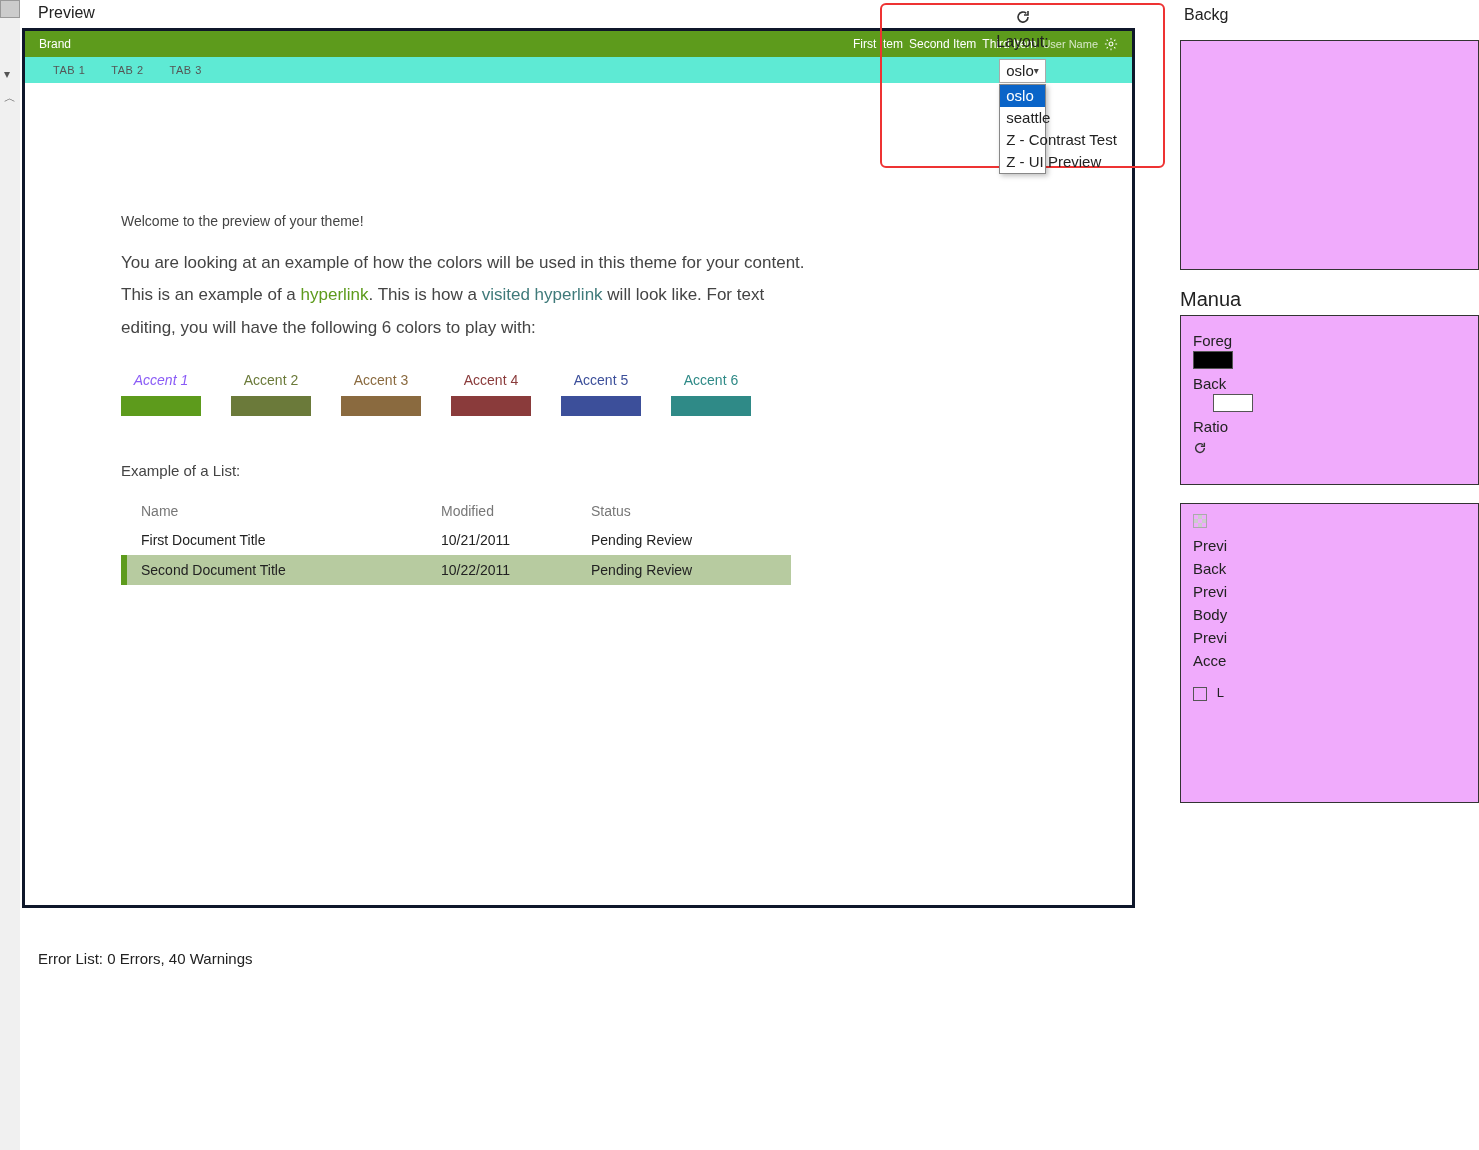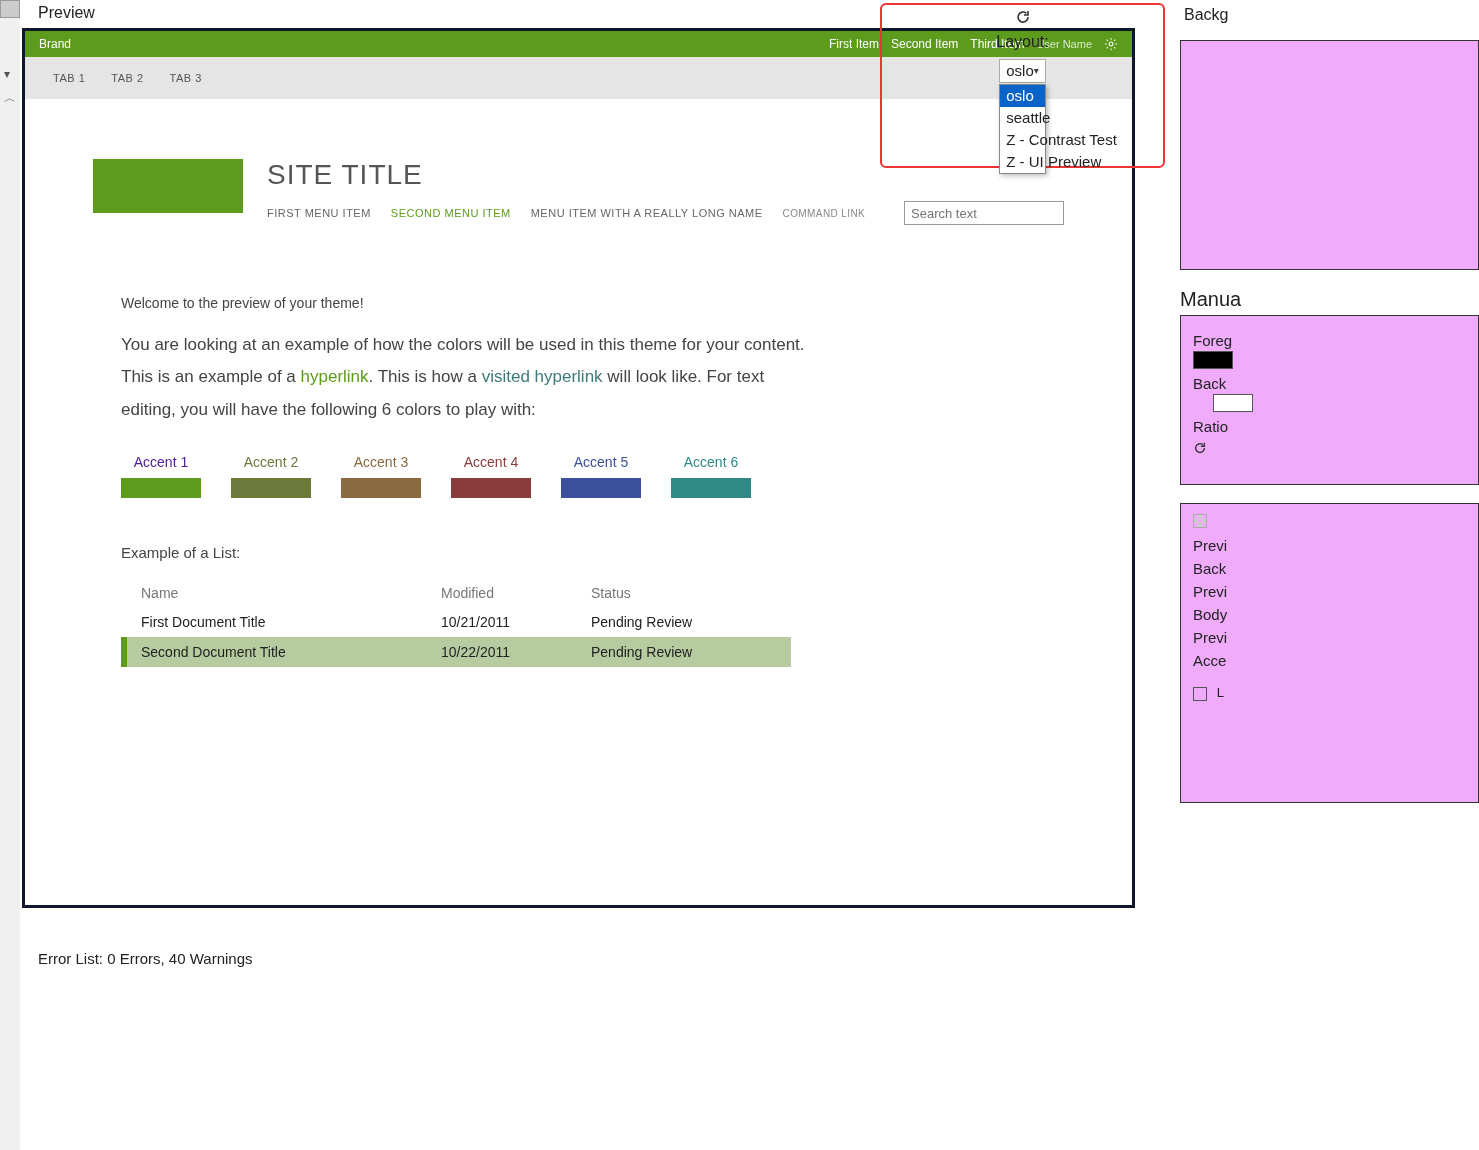--- a/index.html
+++ b/index.html
@@ -37,25 +37,25 @@
 
 .backg-label { position: absolute; left: 1184px; top: 6px; font-size: 16px; }
 
 
 .preview-frame {
   position: absolute; left: 22px; top: 28px; width: 1113px; height: 880px;
   border: 3px solid #0f172a; background: #fff; overflow: hidden;
 }
 
 .topbar { background: #5d9b1c; color: #fff; height: 26px; display:flex; align-items:center; justify-content: space-between; padding: 0 14px; font-size: 12px;}
-.topbar .right { display:flex; gap: 12px; align-items:center;}
+.topbar .right { display:flex; gap: 6px; align-items:center;}
 .topbar .user { color: #d8e8c8; font-size: 11px;}
 .topbar .gear { width: 14px; height: 14px; display:inline-block; }
 
-.tabstrip { background: #e5e5e5; height: 42px; display:flex; align-items:center; gap: 26px; padding-left: 28px; font-size: 11px; color: #555; letter-spacing: .5px;}
+.tabstrip { background: #5eead4; height: 26px; display:flex; align-items:center; gap: 26px; padding-left: 28px; font-size: 11px; color: #555; letter-spacing: .5px;}
 .tabstrip span { cursor: default; }
 
 .content { padding: 60px 68px 40px 68px; }
 .content-header { display:flex; align-items: flex-start; gap: 24px;}
 .logo-block { width: 150px; height: 54px; background: #5d9b1c; }
 .title-col { flex: 1; }
 .site-title { font-size: 28px; font-weight: 300; color: #555; letter-spacing: 1px; margin-bottom: 10px; }
 .menu-row { display:flex; gap: 20px; align-items:center;}
 .menu-row .item { font-size: 11px; letter-spacing: .5px; color: #666; }
 .menu-row .item.active { color: #5d9b1c; font-weight: 500; }
@@ -152,45 +152,30 @@
       </span>
     </div>
   </div>
   <div class="tabstrip">
     <span>TAB 1</span>
     <span>TAB 2</span>
     <span>TAB 3</span>
   </div>
 
   <div class="content">
-    <div class="content-header">
-      <div class="logo-block"></div>
-      <div class="title-col">
-        <div class="site-title">SITE TITLE</div>
-        <div class="menu-row">
-          <span class="item">FIRST MENU ITEM</span>
-          <span class="item active">SECOND MENU ITEM</span>
-          <span class="item">MENU ITEM WITH A REALLY LONG NAME</span>
-          <span class="cmd">COMMAND LINK</span>
-          <span class="search-box">
-            <input type="text" placeholder="Search text" style="">
-          </span>
-        </div>
-      </div>
-    </div>
 
     <div class="page-body">
       <div class="welcome">Welcome to the preview of your theme!</div>
       <div class="para">
         <span>You are looking at an example of how the colors will be used in this theme for your content. This is an example of a </span><a href="#" class="hyper">hyperlink</a><span>. This is how a </span><a href="#" class="visited">visited hyperlink</a><span> will look like. For text editing, you will have the following 6 colors to play with:</span>
       </div>
 
       <div class="accents" id="accents">
           <div class="accent">
-            <span class="a-label" style="color: #4c1d95;">Accent 1</span>
+            <span class="a-label" style="color: #8b5cf6; font-style: italic;">Accent 1</span>
             <div class="swatch" style="background: rgb(93, 155, 28);"></div>
           </div>
           <div class="accent">
             <span class="a-label" style="color: rgb(107, 122, 58);">Accent 2</span>
             <div class="swatch" style="background: rgb(107, 122, 58);"></div>
           </div>
           <div class="accent">
             <span class="a-label" style="color: rgb(138, 106, 63);">Accent 3</span>
             <div class="swatch" style="background: rgb(138, 106, 63);"></div>
           </div>

